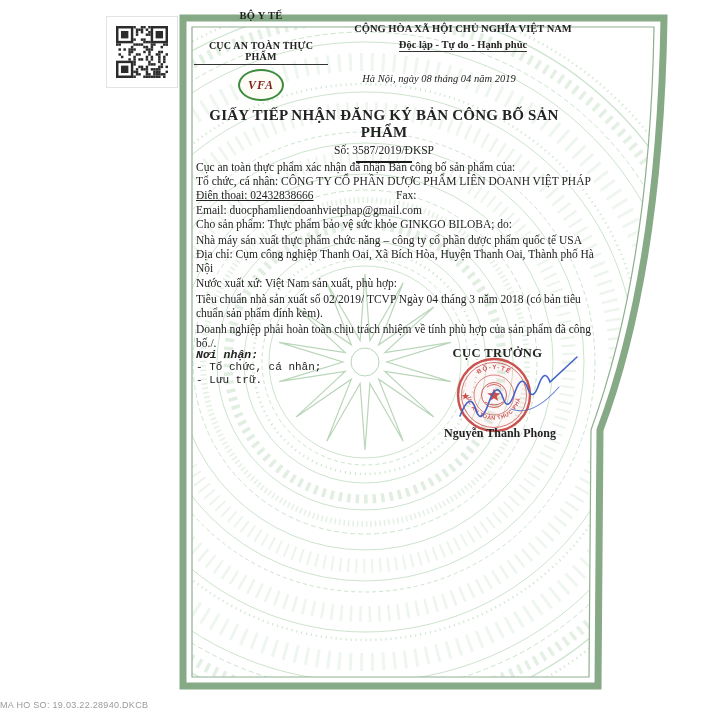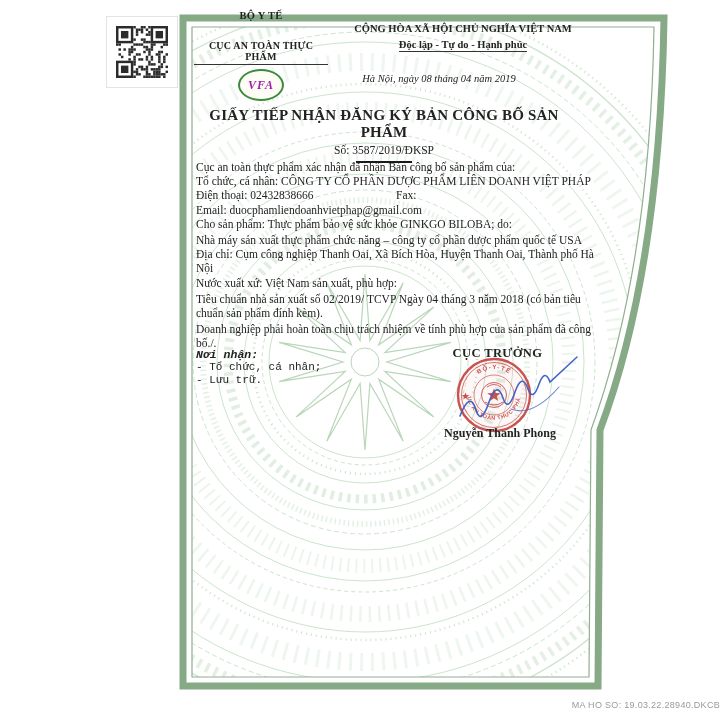--- a/index.html
+++ b/index.html
@@ -12,49 +12,49 @@
   .qr-box{position:absolute;left:106px;top:16px;width:70px;height:70px;background:#fff;
           border:1px solid #e3e3e3;z-index:4;}
   .qr-box svg{position:absolute;left:9px;top:9px;}
   
   .hdr-left{position:absolute;left:194px;top:10px;width:134px;text-align:center;z-index:2;}
   .hdr-left .l1{font-size:10.5px;font-weight:bold;letter-spacing:.3px;}
   .hdr-left .l2{display:inline-block;font-size:10px;font-weight:bold;letter-spacing:.2px;
                 border-bottom:1px solid #333;padding-bottom:2px;margin-top:1px;}
   .vfa{width:42px;height:28px;margin:4px auto 0;border:2px solid #3c8a3c;border-radius:50%;
        background:#fdfdf5;display:flex;align-items:center;justify-content:center;
-       font-style:italic;font-weight:bold;font-size:12px;color:#a21caf;letter-spacing:1px;}
+       font-style:italic;font-weight:bold;font-size:12px;color:#7f1d1d;letter-spacing:1px;}
   .hdr-right{position:absolute;left:343px;top:23px;width:240px;text-align:center;z-index:2;}
   .hdr-right .l1{font-size:10.5px;font-weight:bold;}
   .hdr-right .l2{display:inline-block;font-size:10.5px;font-weight:bold;
                  border-bottom:1px solid #333;padding-bottom:1px;margin-top:2px;}
   .hdr-right .date{font-size:10.5px;font-style:italic;margin-top:21px;padding-right:48px;}
   
   .title-block{position:absolute;left:188px;top:107px;width:392px;text-align:center;z-index:2;}
   .title-block .t{font-size:15px;font-weight:bold;letter-spacing:.2px;}
   .title-block .num{font-size:11.5px;margin-top:3px;}
   .title-rule{width:56px;height:2px;background:#1a1a1a;margin:5px auto 0;}
   
   .body-block{position:absolute;left:196px;top:160px;width:398px;z-index:2;
               font-size:11.5px;line-height:14.2px;}
   .body-block p{margin:0;}
   .m2{margin-top:2px !important;}
   .phone-row{display:flex;}
-  .phone-row .ph{width:200px;}
+  .phone-row .ph{width:200px;text-decoration:underline;}
   
   .recipients{position:absolute;left:196px;top:348px;z-index:2;font-family:Liberation Mono, monospace;}
   .recipients .lbl{font-size:11.5px;font-weight:bold;font-style:italic;}
   .recipients .ln{font-size:11px;line-height:12.5px;}
   .signer-title{position:absolute;left:400px;top:346px;width:195px;text-align:center;
                 font-size:12.5px;font-weight:bold;letter-spacing:.4px;z-index:2;}
   #stamp-sig{position:absolute;left:415px;top:352px;z-index:3;}
   .signer-name{position:absolute;left:420px;top:426px;width:160px;text-align:center;
                font-size:12px;font-weight:bold;z-index:4;}
   
-  .file-code{position:absolute;left:0;top:700px;width:720px;text-align:right;z-index:2;
+  .file-code{position:absolute;left:0;top:700px;width:720px;text-align:left;z-index:2;
              font-family:"Liberation Sans","DejaVu Sans",sans-serif;
              font-size:9px;color:#9a9a9a;letter-spacing:.3px;}
 </style>
 </head>
 <body>
 
 <div class="page">
 
   <svg id="cert-art" width="720" height="720" viewBox="0 0 720 720">
     <defs>

